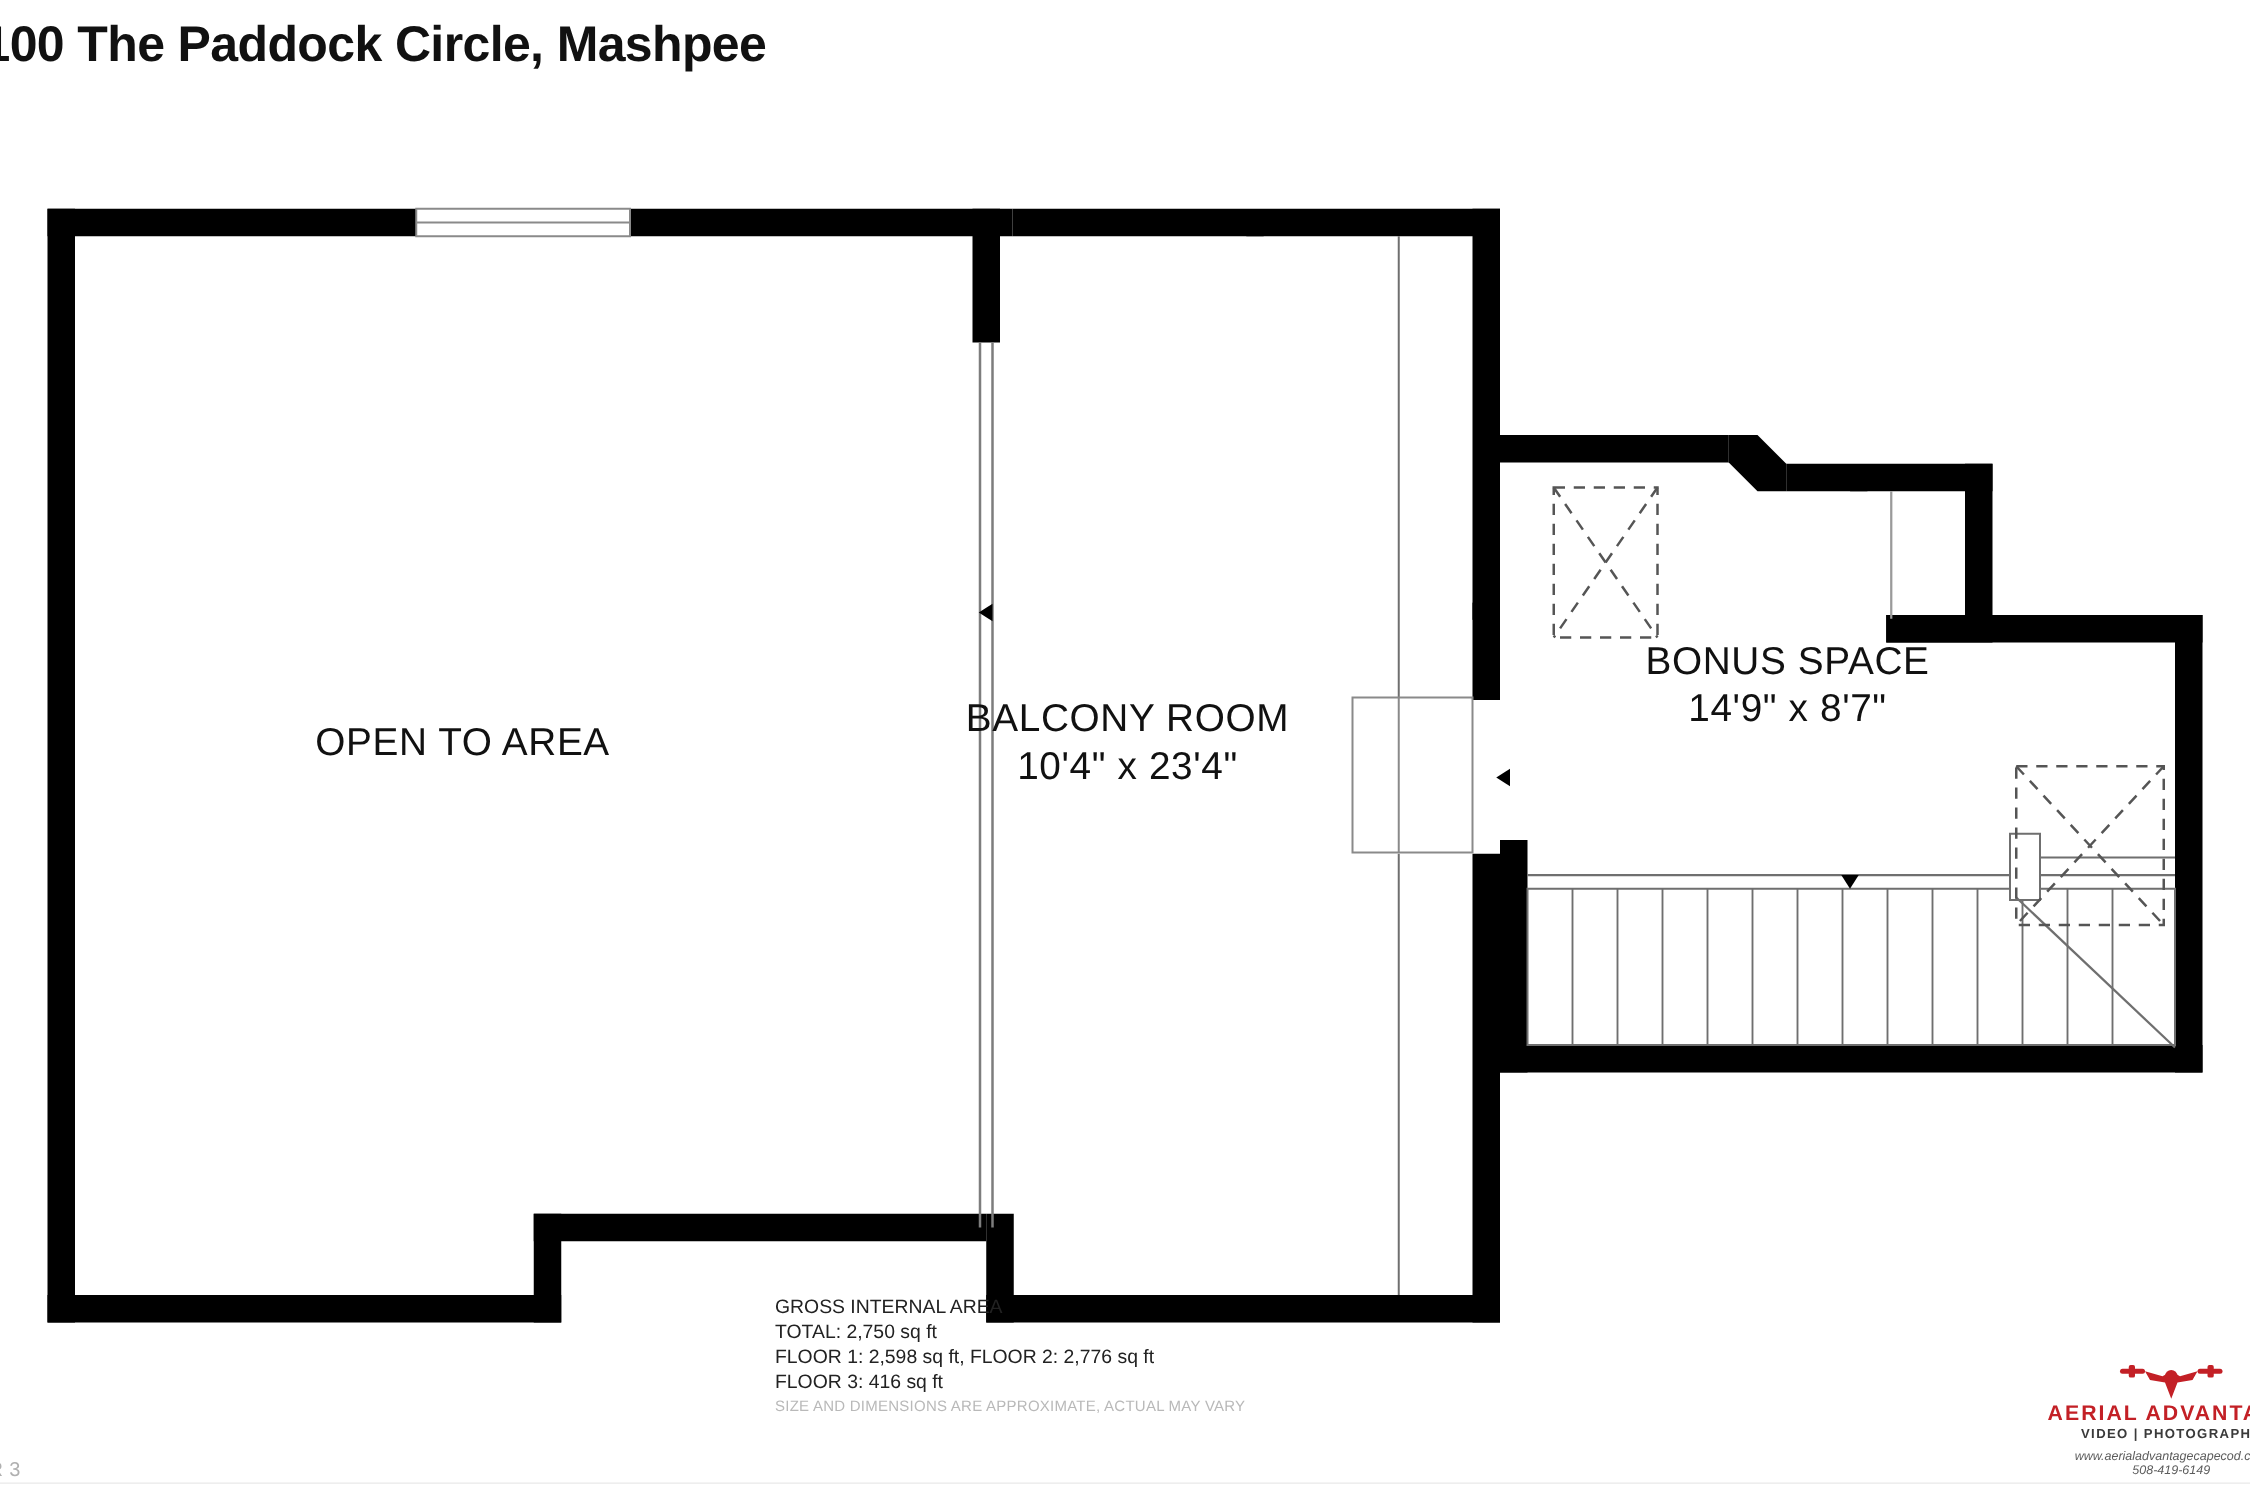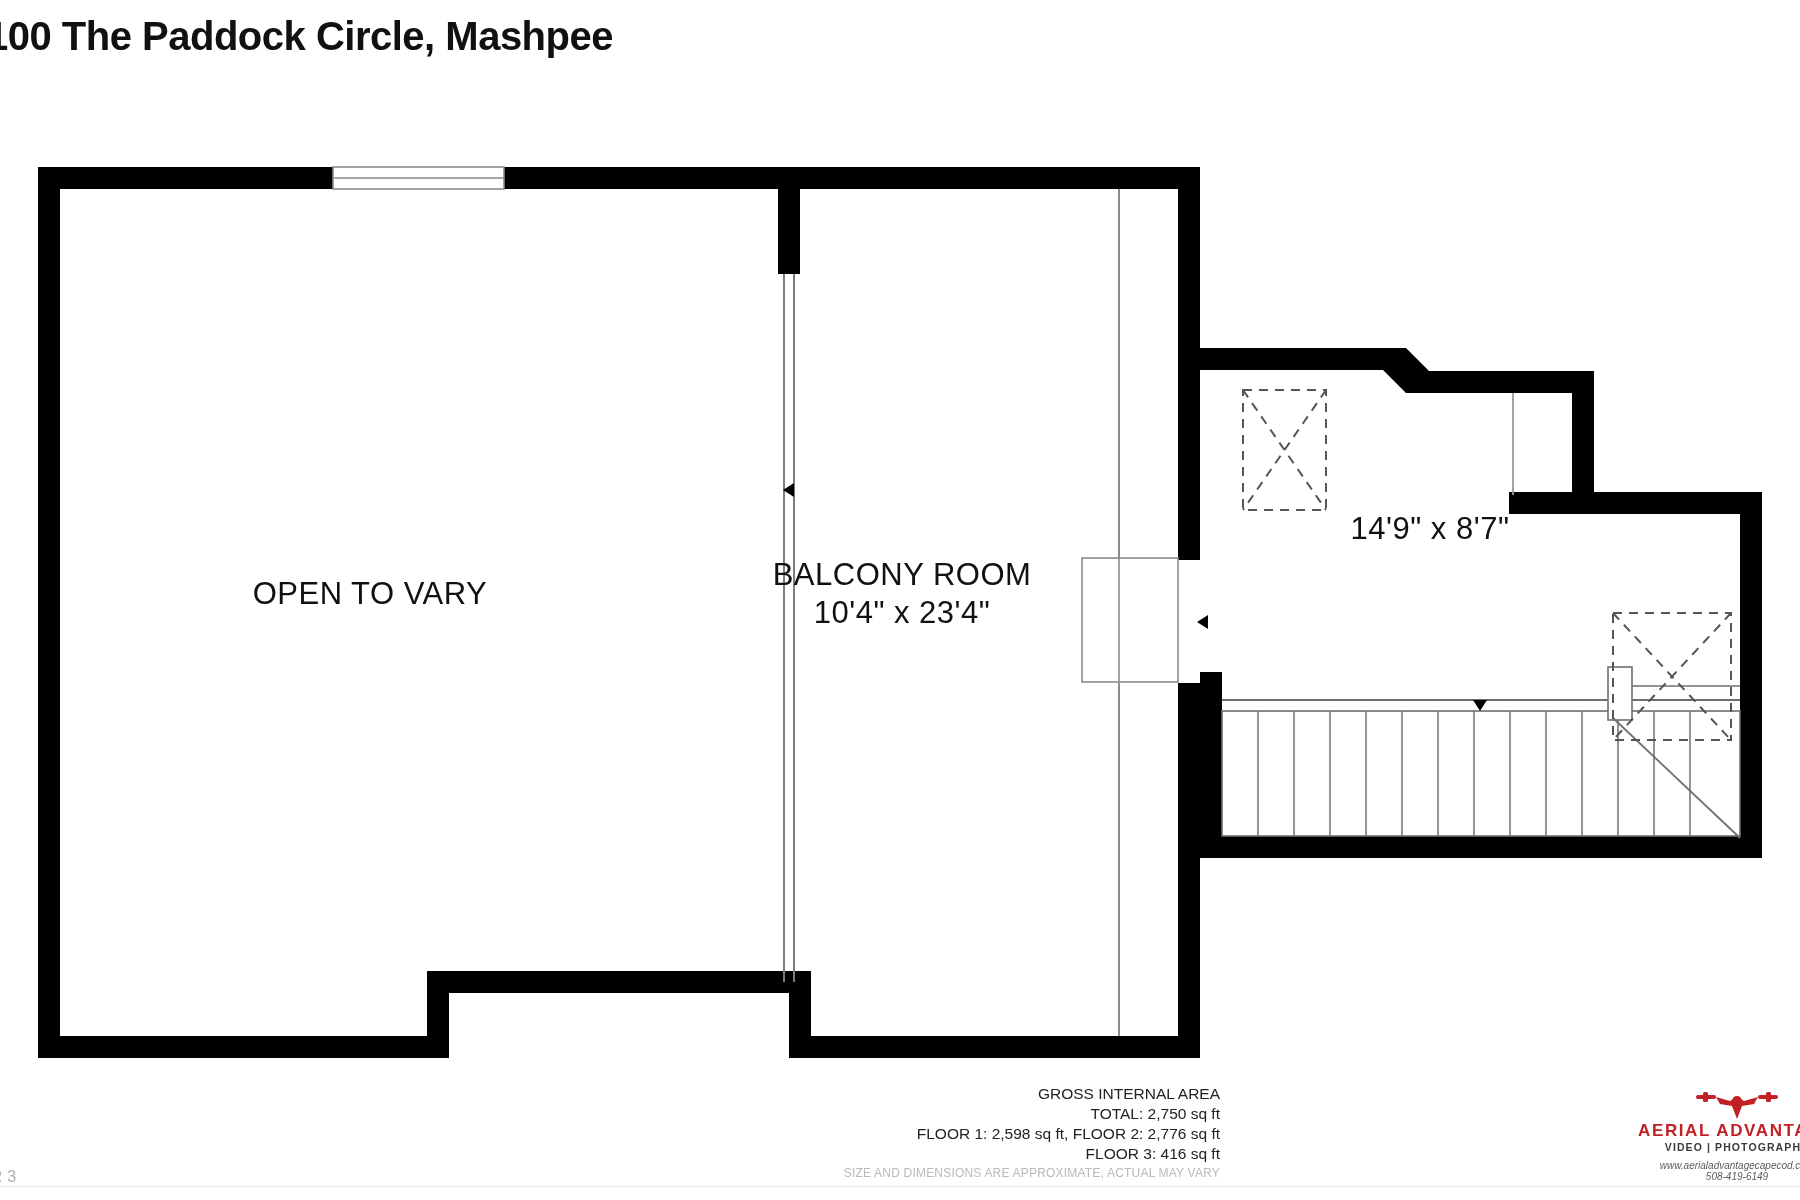--- a/index.html
+++ b/index.html
@@ -59,23 +59,23 @@
   }
 
   #label-open-to-below { left: 170px; top: 575px; width: 400px; }
   #label-balcony-room  { left: 692px; top: 556px; width: 420px; }
   #label-bonus-space   { left: 1270px; top: 510px; width: 320px; }
 
   
   #area-summary {
     position: absolute;
     left: 620px;
-    top: 1084px;
+    top: 1036px;
     width: 600px;
-    text-align: right;
+    text-align: left;
     font-family: "Liberation Sans", sans-serif;
     color: #222222;
     font-size: 15.5px;
     line-height: 1.30;
   }
   #area-summary div { white-space: nowrap; }
   #disclaimer-line {
     color: #b9b9b9;
     font-size: 12px;
     letter-spacing: 0.2px;
@@ -284,29 +284,30 @@
 
     <polygon points="1480,393 1494,393 1487,382"></polygon>
 
     <polygon points="1740,593 1740,607 1751,600"></polygon>
 
     <polygon points="1473,700 1487,700 1480,711"></polygon>
   </g>
 </svg>
 
 <div class="room-label" id="label-open-to-below">
-  <span class="room-name">OPEN TO VARY</span>
+  <span class="room-name">OPEN TO AREA</span>
 </div>
 
 <div class="room-label" id="label-balcony-room">
   <span class="room-name">BALCONY ROOM</span>
   <span class="room-dims">10'4" x 23'4"</span>
 </div>
 
 <div class="room-label" id="label-bonus-space">
+  <span class="room-name">BONUS SPACE</span>
   <span class="room-dims">14'9" x 8'7"</span>
 </div>
 
 <div id="area-summary">
   <div>GROSS INTERNAL AREA</div>
   <div>TOTAL: 2,750 sq ft</div>
   <div>FLOOR 1: 2,598 sq ft, FLOOR 2: 2,776 sq ft</div>
   <div>FLOOR 3: 416 sq ft</div>
   <div id="disclaimer-line">SIZE AND DIMENSIONS ARE APPROXIMATE, ACTUAL MAY VARY</div>
 </div>

